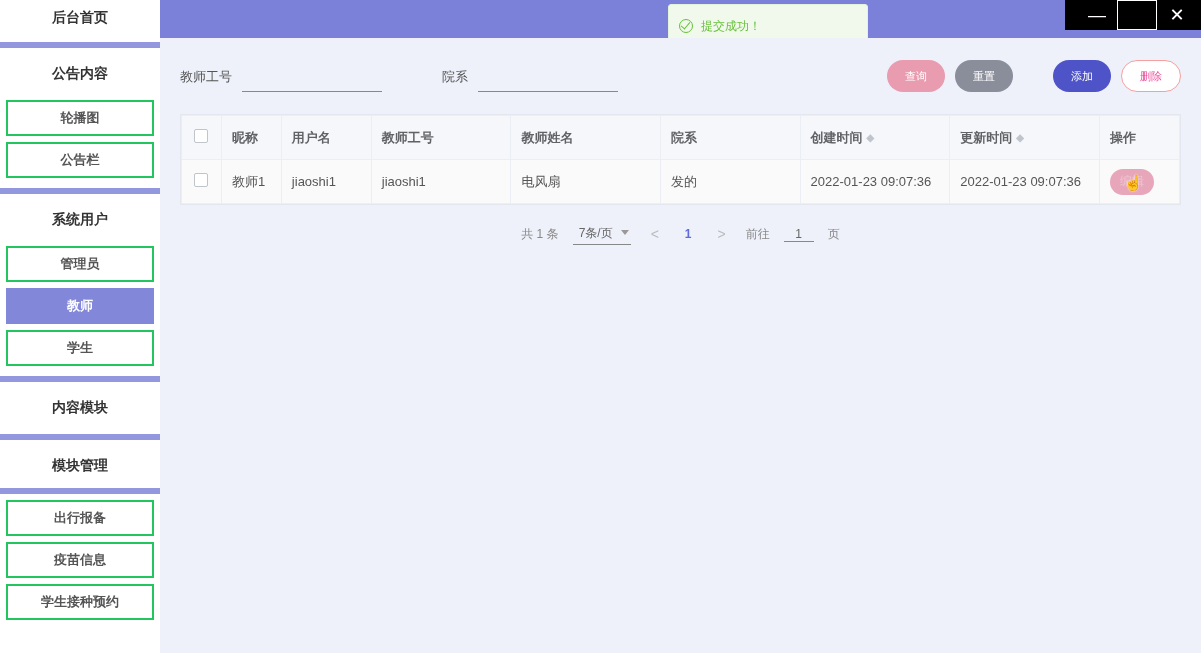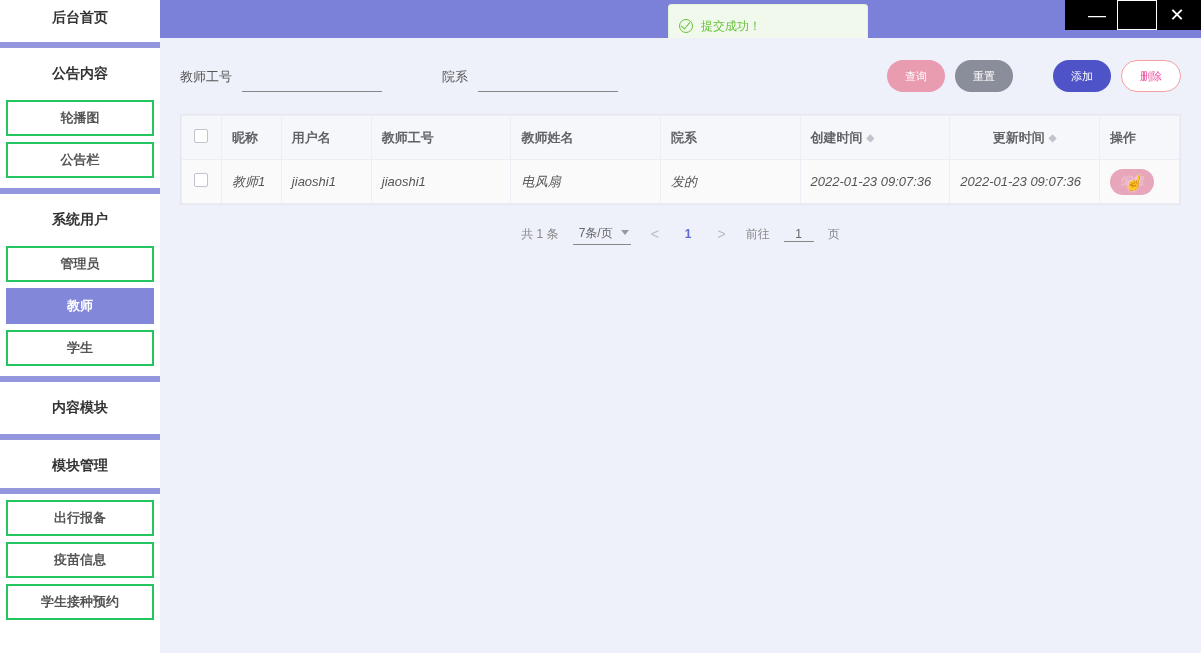--- a/index.html
+++ b/index.html
@@ -146,21 +146,21 @@
   table { width: 100%; border-collapse: collapse; }
   th, td {
     border: 1px solid #ebeef5;
     padding: 0 10px;
     height: 44px;
     text-align: left;
     font-size: 13px;
     color: #555;
   }
   th { background: #f5f7fa; color: #606266; font-weight: 600; }
-  td { background: #fafafa; font-style: italic; }
+  td { background: #fafafa; }
   .chk {
     width: 14px; height: 14px; border: 1px solid #c0c4cc;
     display: inline-block; border-radius: 2px; background: #fff;
   }
   .sort-icon {
     display: inline-block; margin-left: 4px;
     font-size: 10px; color: #c0c4cc; line-height: 1;
     position: relative; top: -1px;
   }
   .row-action {
@@ -276,21 +276,21 @@
     <table>
       <thead>
         <tr>
           <th style="width:40px;text-align:center;"><span class="chk"></span></th>
           <th style="width:60px;">昵称</th>
           <th style="width:90px;">用户名</th>
           <th style="width:140px;">教师工号</th>
           <th style="width:150px;">教师姓名</th>
           <th style="width:140px;">院系</th>
           <th style="width:150px;"><span>创建时间</span><span class="sort-icon">◆</span></th>
-          <th style="width:150px;text-align:center;"><span>更新时间</span><span class="sort-icon">◆</span></th>
+          <th style="width:150px;"><span>更新时间</span><span class="sort-icon">◆</span></th>
           <th style="width:80px;">操作</th>
         </tr>
       </thead>
       <tbody>
         <tr>
           <td style="text-align:center;"><span class="chk"></span></td>
           <td>教师1</td>
           <td>jiaoshi1</td>
           <td>jiaoshi1</td>
           <td>电风扇</td>

